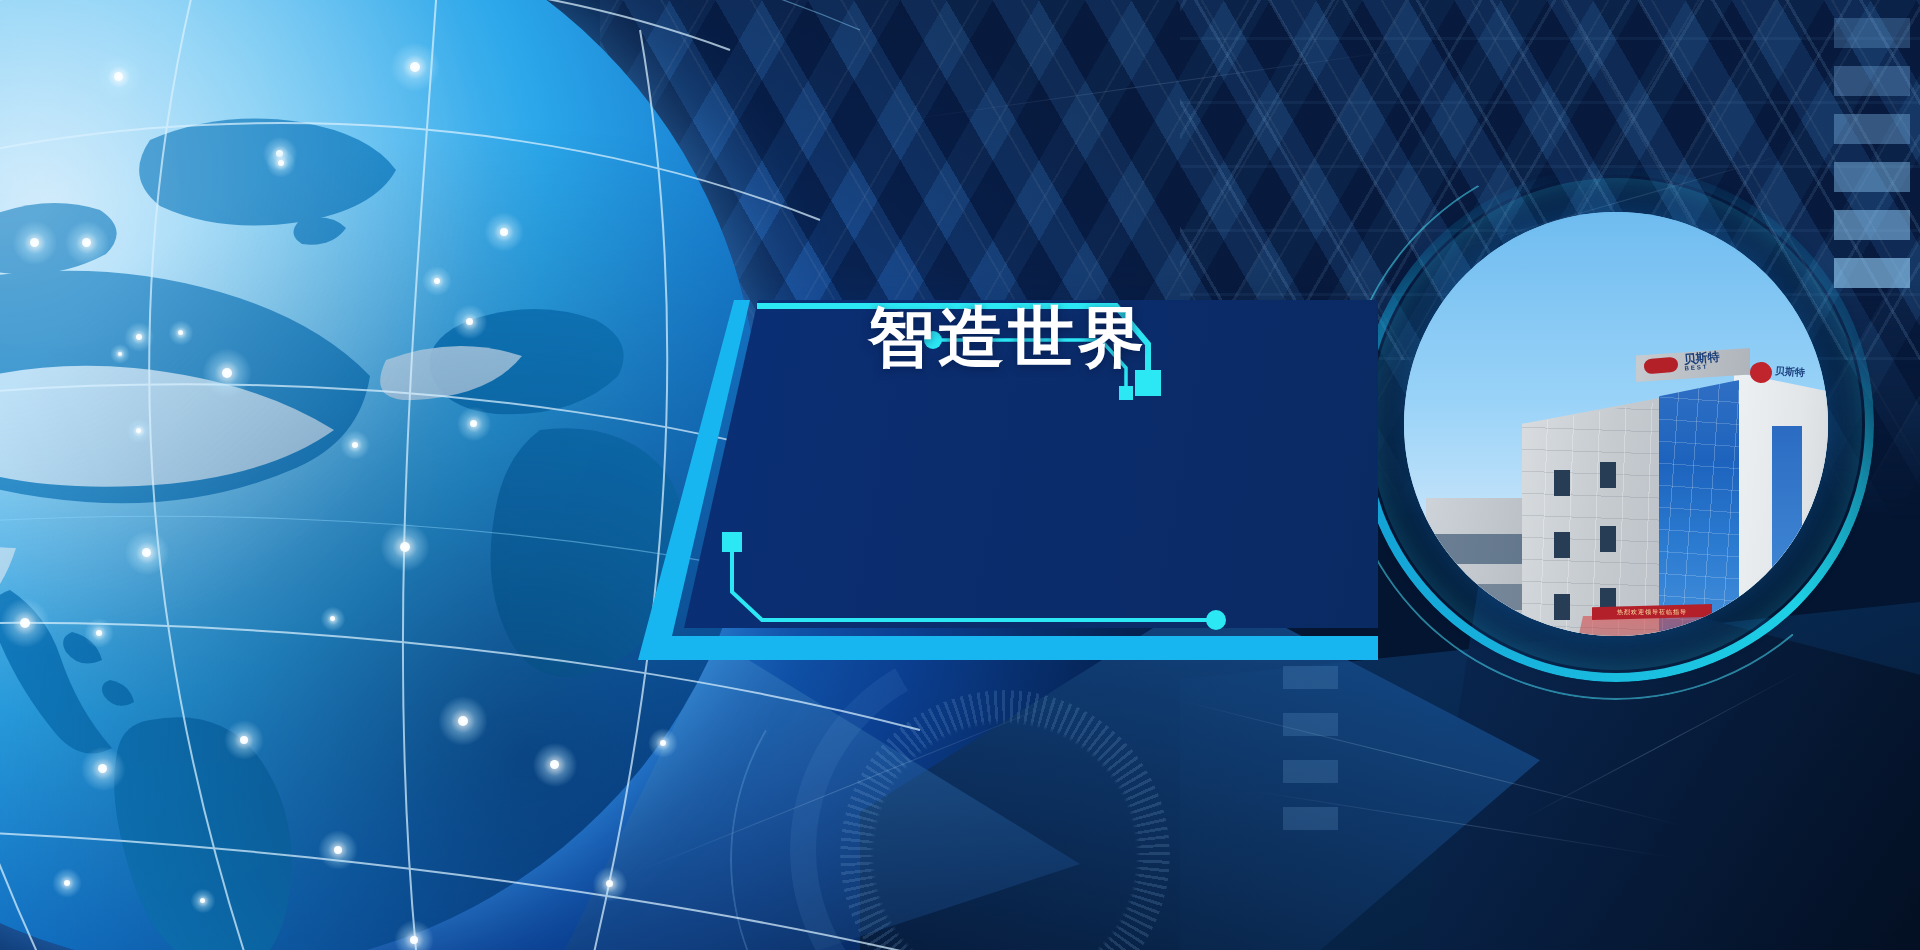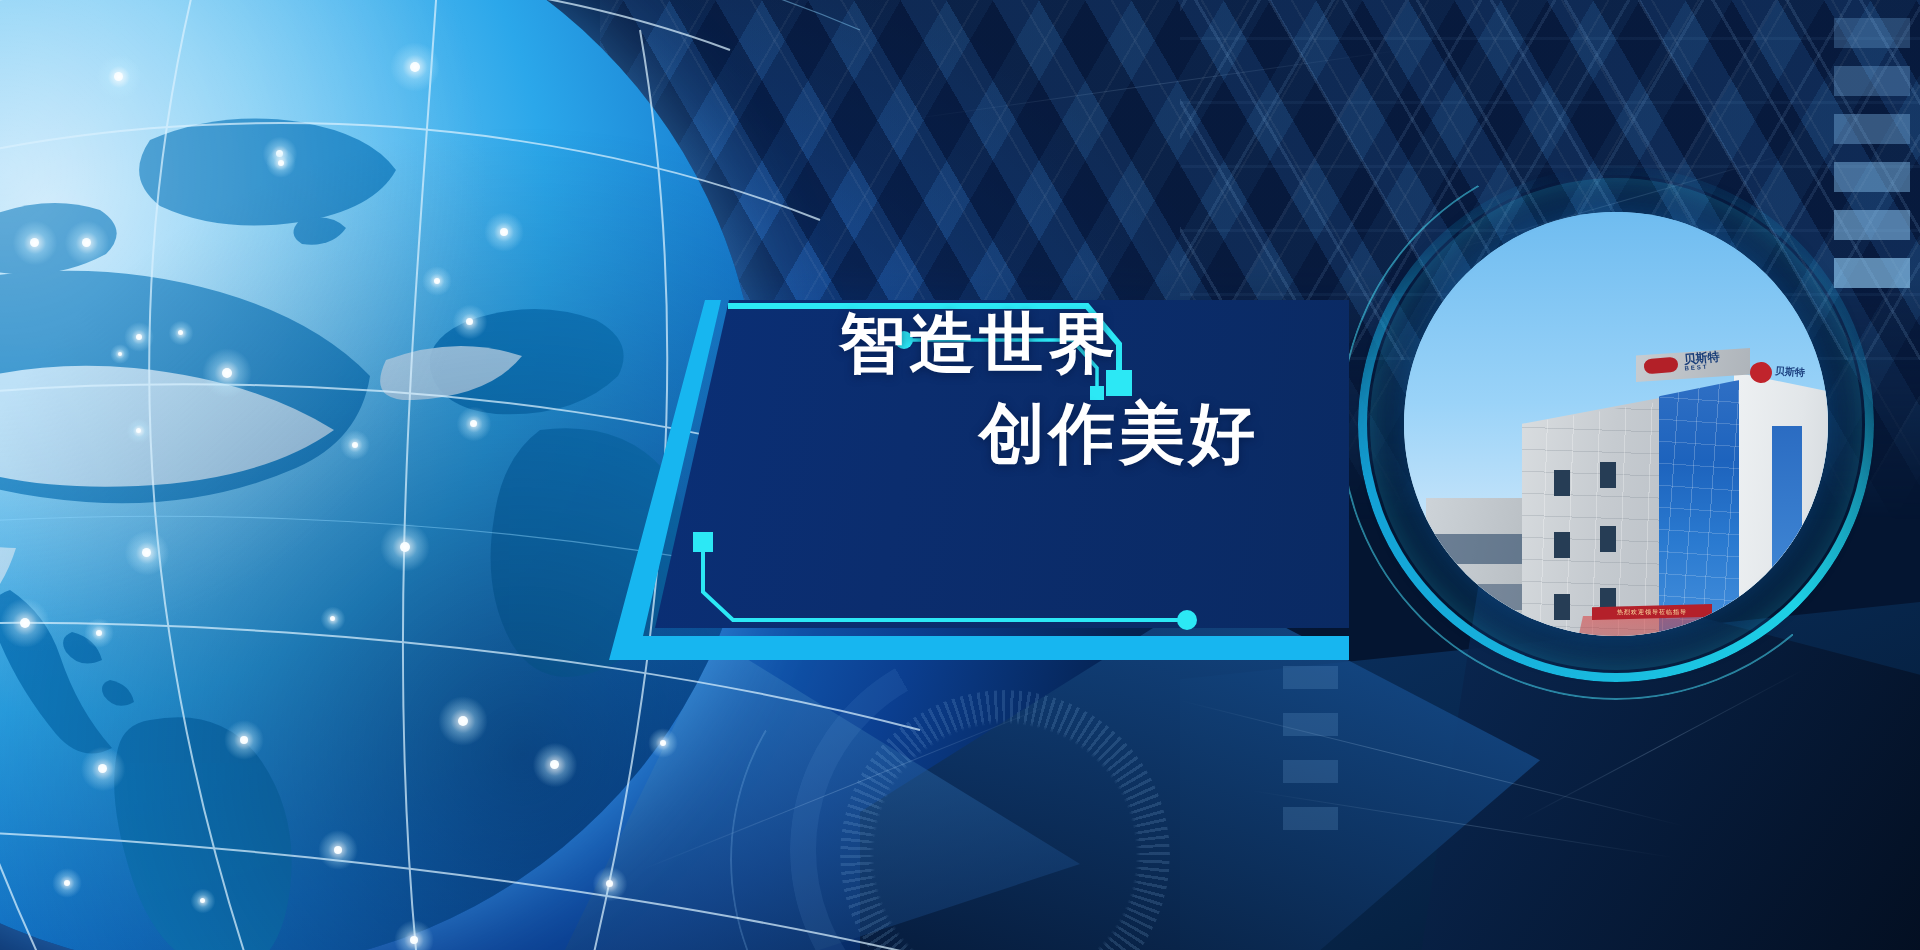--- a/index.html
+++ b/index.html
@@ -169,21 +169,21 @@
     border:2px solid rgba(70,215,240,.55);
     -webkit-mask-image:conic-gradient(from 140deg, #000 0deg 190deg, transparent 190deg 360deg);
     mask-image:conic-gradient(from 140deg, #000 0deg 190deg, transparent 190deg 360deg);
   }
   .ring-glow{
     position:absolute;left:1370px;top:178px;width:492px;height:492px;border-radius:50%;
     box-shadow:0 0 30px 4px rgba(40,200,235,.28) inset;
   }
 
   
-  .panel-wrap{position:absolute;left:609px;top:300px;width:740px;height:360px;}
+  .panel-wrap{position:absolute;left:638px;top:300px;width:740px;height:360px;font-family:Liberation Mono, monospace;}
   .panel-accent{
     position:absolute;left:0;top:0;width:740px;height:360px;
     background:#17b6f0;
     clip-path:polygon(96px 0%, 112px 0%, 34px 336px, 740px 336px, 740px 360px, 0% 360px);
   }
   .panel-body{
     position:absolute;left:0;top:0;width:740px;height:360px;
     background:linear-gradient(100deg,#0a2f77 0%,#0b2d6e 40%,#0a2a63 100%);
     clip-path:polygon(120px 0%, 740px 0%, 740px 328px, 46px 328px);
   }
@@ -373,21 +373,20 @@
       <circle cx="295" cy="40" r="9" fill="#2ce8f5"></circle>
       <path d="M295 40 L 463 40 L 488 68 L 488 92" fill="none" stroke="#2ce8f5" stroke-width="3.5" stroke-linecap="square"></path>
       <rect x="481" y="86" width="14" height="14" fill="#2ce8f5"></rect>
 
       <rect x="84" y="232" width="20" height="20" fill="#2ce8f5"></rect>
       <path d="M94 252 L 94 292 L 124 320 L 574 320" fill="none" stroke="#2ce8f5" stroke-width="4" stroke-linecap="square"></path>
       <circle cx="578" cy="320" r="10" fill="#2ce8f5"></circle>
     </svg>
 
     <div class="title-line t1">智造世界</div>
-    <div class="title-line t2">创作美好</div>
   </div>
 
   <div class="edge-blocks">
     <i style="background:rgba(120,175,225,.28)"></i>
     <i style="background:rgba(120,175,225,.34)"></i>
     <i style="background:rgba(125,180,228,.40)"></i>
     <i style="background:rgba(130,185,230,.48)"></i>
     <i style="background:rgba(135,190,233,.56)"></i>
     <i style="background:rgba(140,198,238,.66)"></i>
   </div>

